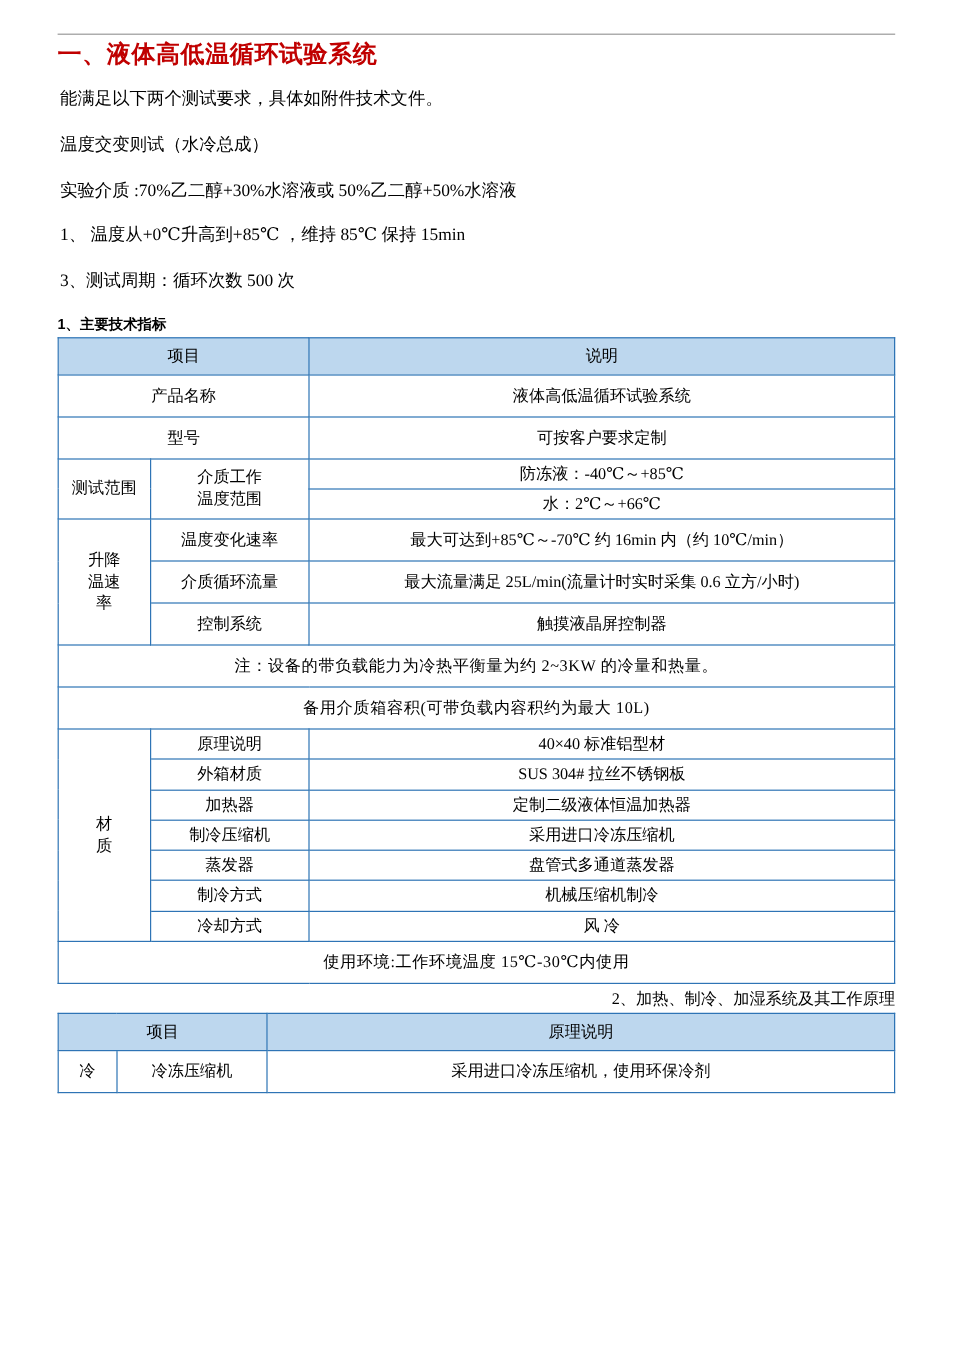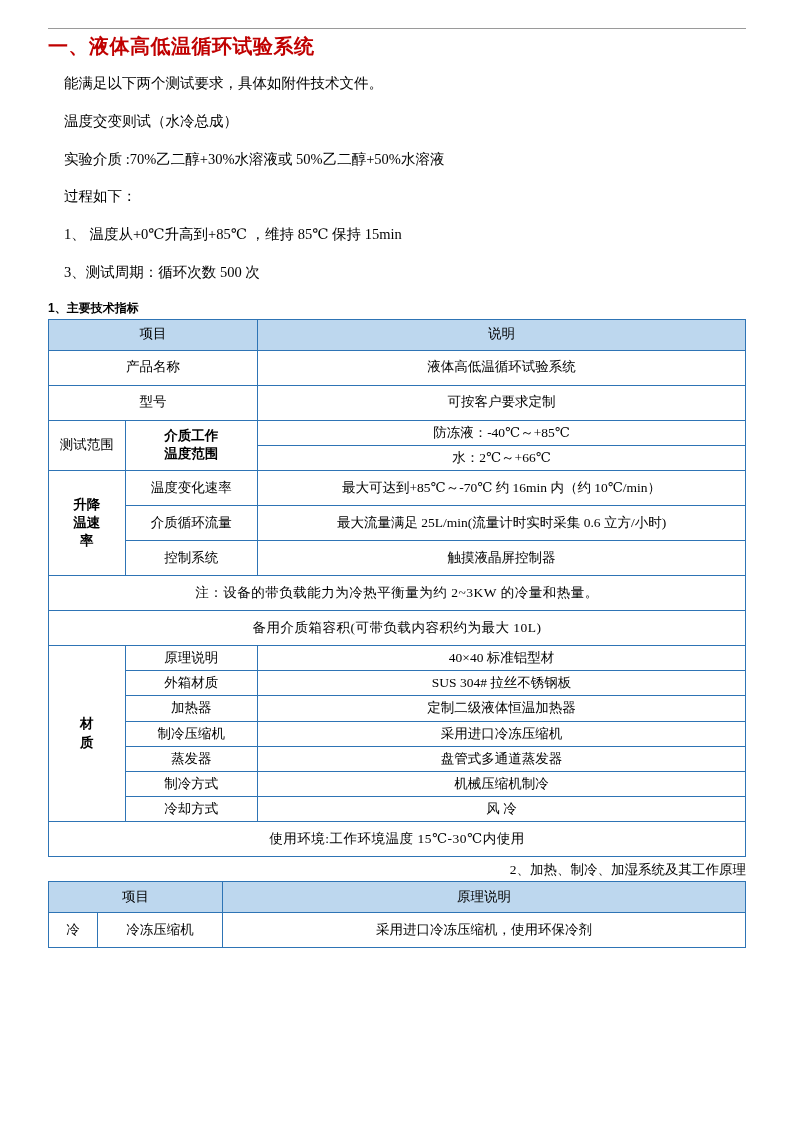--- a/index.html
+++ b/index.html
@@ -29,21 +29,21 @@
     font-size: 20px;
     font-weight: bold;
     color: #c00000;
     letter-spacing: 0.5px;
     margin: 2px 0 14px 0;
     line-height: 1.3;
   }
   .para {
     font-size: 14.5px;
     line-height: 1.5;
-    margin: 0 0 16px 16px;
+    margin: 0 0 16px 2px;
   }
   .section-label {
     font-family: "Liberation Sans", "DejaVu Sans", sans-serif;
     font-size: 12px;
     font-weight: bold;
     margin: 2px 0 2px 0;
   }
   .section-label.second {
     font-size: 13.5px;
     font-weight: normal;
@@ -87,36 +87,34 @@
     text-align: center;
     vertical-align: middle;
   }
   table.origin thead th {
     background: #bdd7ee;
     font-weight: normal;
     height: 24px;
   }
   .vtext {
     line-height: 1.25;
-    font-weight: bold;
   }
 </style>
 </head>
 <body>
 
 <div class="page">
 
   <div class="title-rule"></div>
 
   <h1 class="doc-title">一、液体高低温循环试验系统</h1>
 
   <p class="para">能满足以下两个测试要求，具体如附件技术文件。</p>
   <p class="para">温度交变则试（水冷总成）</p>
   <p class="para">实验介质 :70%乙二醇+30%水溶液或 50%乙二醇+50%水溶液</p>
-  <p class="para">过程如下：</p>
   <p class="para">1、 温度从+0℃升高到+85℃ ，维持 85℃    保持 15min</p>
   <p class="para">3、测试周期：循环次数 500 次</p>
 
   <div class="section-label">1、主要技术指标</div>
 
   <table class="spec">
     <colgroup>
       <col style="width:11%">
       <col style="width:19%">
       <col style="width:70%">

